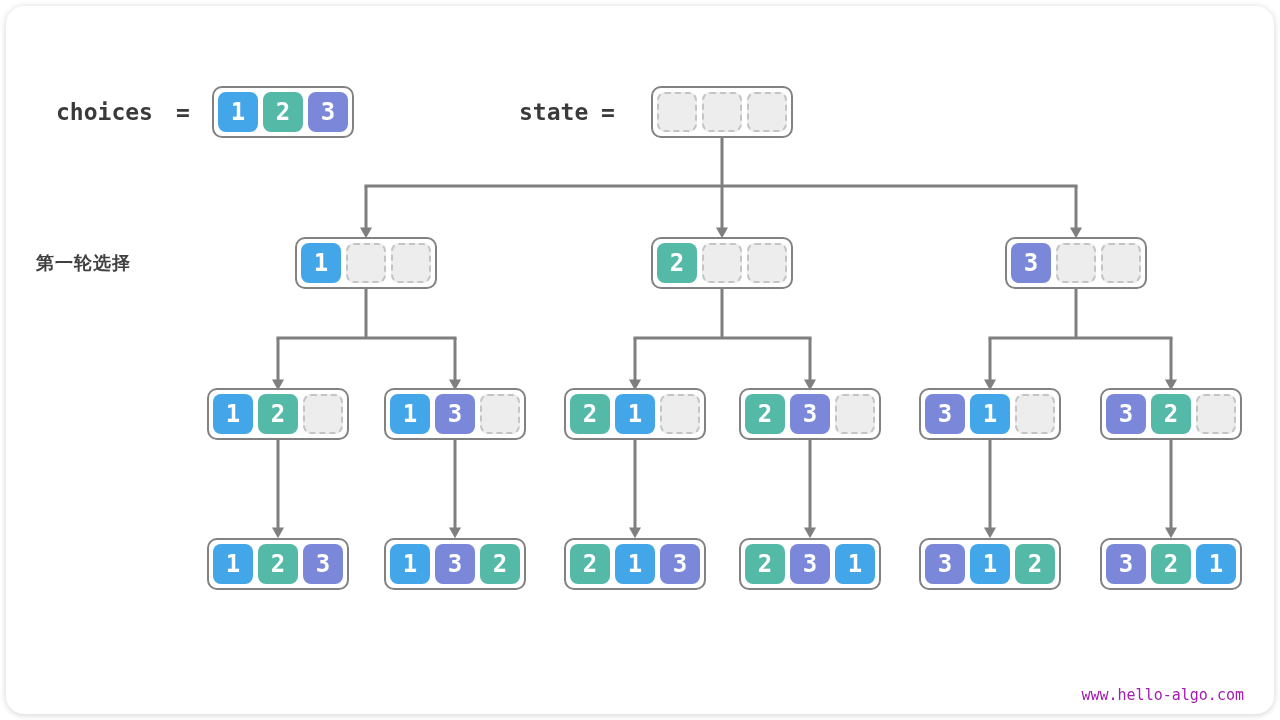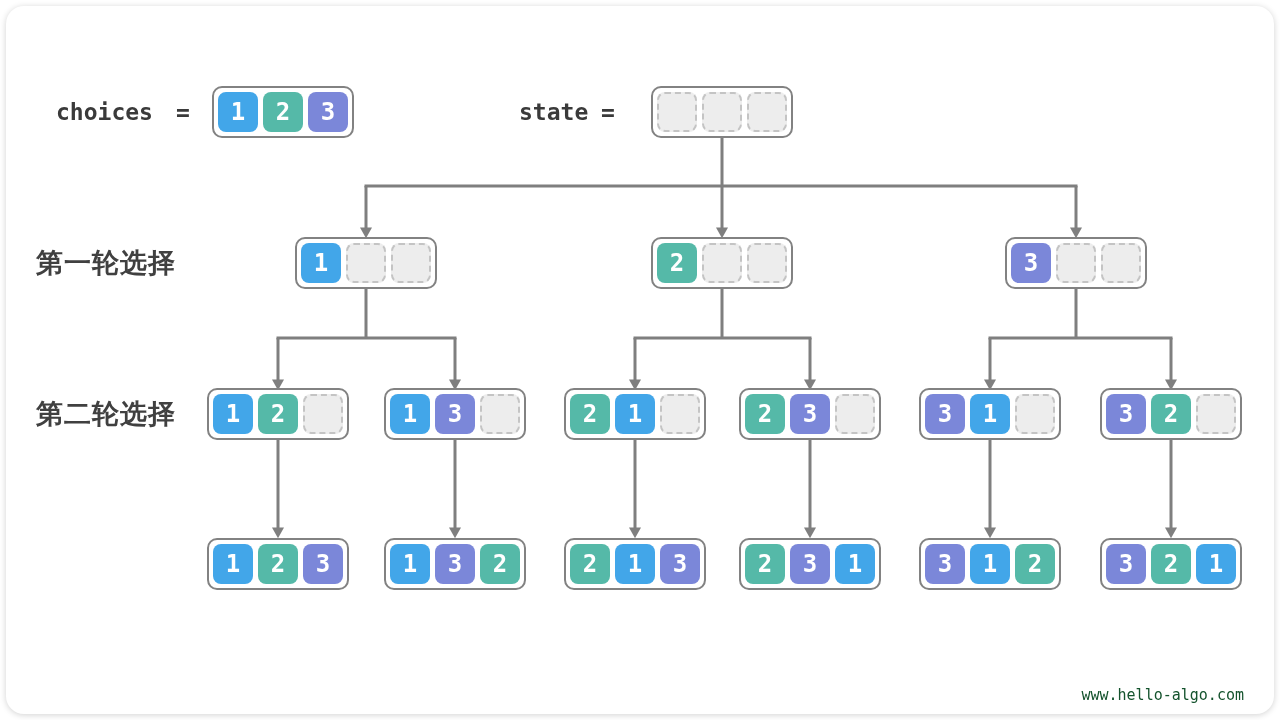--- a/index.html
+++ b/index.html
@@ -32,26 +32,26 @@
   .cell.empty{
     background:#ededed;border:2px dashed #c4c4c4;
   }
   .code-label{
     position:absolute;height:52px;display:flex;align-items:center;
     font-family:"DejaVu Sans Mono", monospace;font-weight:bold;
     font-size:23px;color:#3a3a3a;white-space:pre;
   }
   .round-label{
     position:absolute;height:52px;display:flex;align-items:center;
-    font-weight:bold;font-size:27px;color:#404040;letter-spacing:1px;font-family:Liberation Serif, serif;
+    font-weight:bold;font-size:18px;color:#404040;letter-spacing:1px;font-family:Liberation Serif, serif;
   }
   .watermark{
     position:absolute;right:36px;bottom:16px;
     font-family:"DejaVu Sans Mono", monospace;
-    font-size:15px;color:#14532d;
+    font-size:15px;color:#a21caf;
   }
 </style>
 </head>
 <body>
 
 <div class="stage">
   <div class="card"></div>
   <div class="canvas" id="canvas">
 
     <svg class="connectors" id="connectors">
@@ -88,21 +88,20 @@
 
     <div class="code-label" style="left:519px;top:86px;">state</div>
     <div class="code-label" style="left:601px;top:86px;">=</div>
     <div class="array-node" id="state-array" style="left:651px;top:86px;">
         <div class="cell empty"></div>
         <div class="cell empty"></div>
         <div class="cell empty"></div>
       </div>
 
     <div class="round-label" style="left:36px;top:237px;">第一轮选择</div>
-    <div class="round-label" style="left:36px;top:388px;">第二轮选择</div>
 
     <div class="watermark">www.hello-algo.com</div>
   <div class="array-node" style="left: 295px; top: 237px;">
         <div class="cell" style="background: rgb(66, 166, 233);">1</div>
         <div class="cell empty"></div>
         <div class="cell empty"></div>
       </div>
       <div class="array-node" style="left: 651px; top: 237px;">
         <div class="cell" style="background: rgb(85, 185, 168);">2</div>
         <div class="cell empty"></div>

